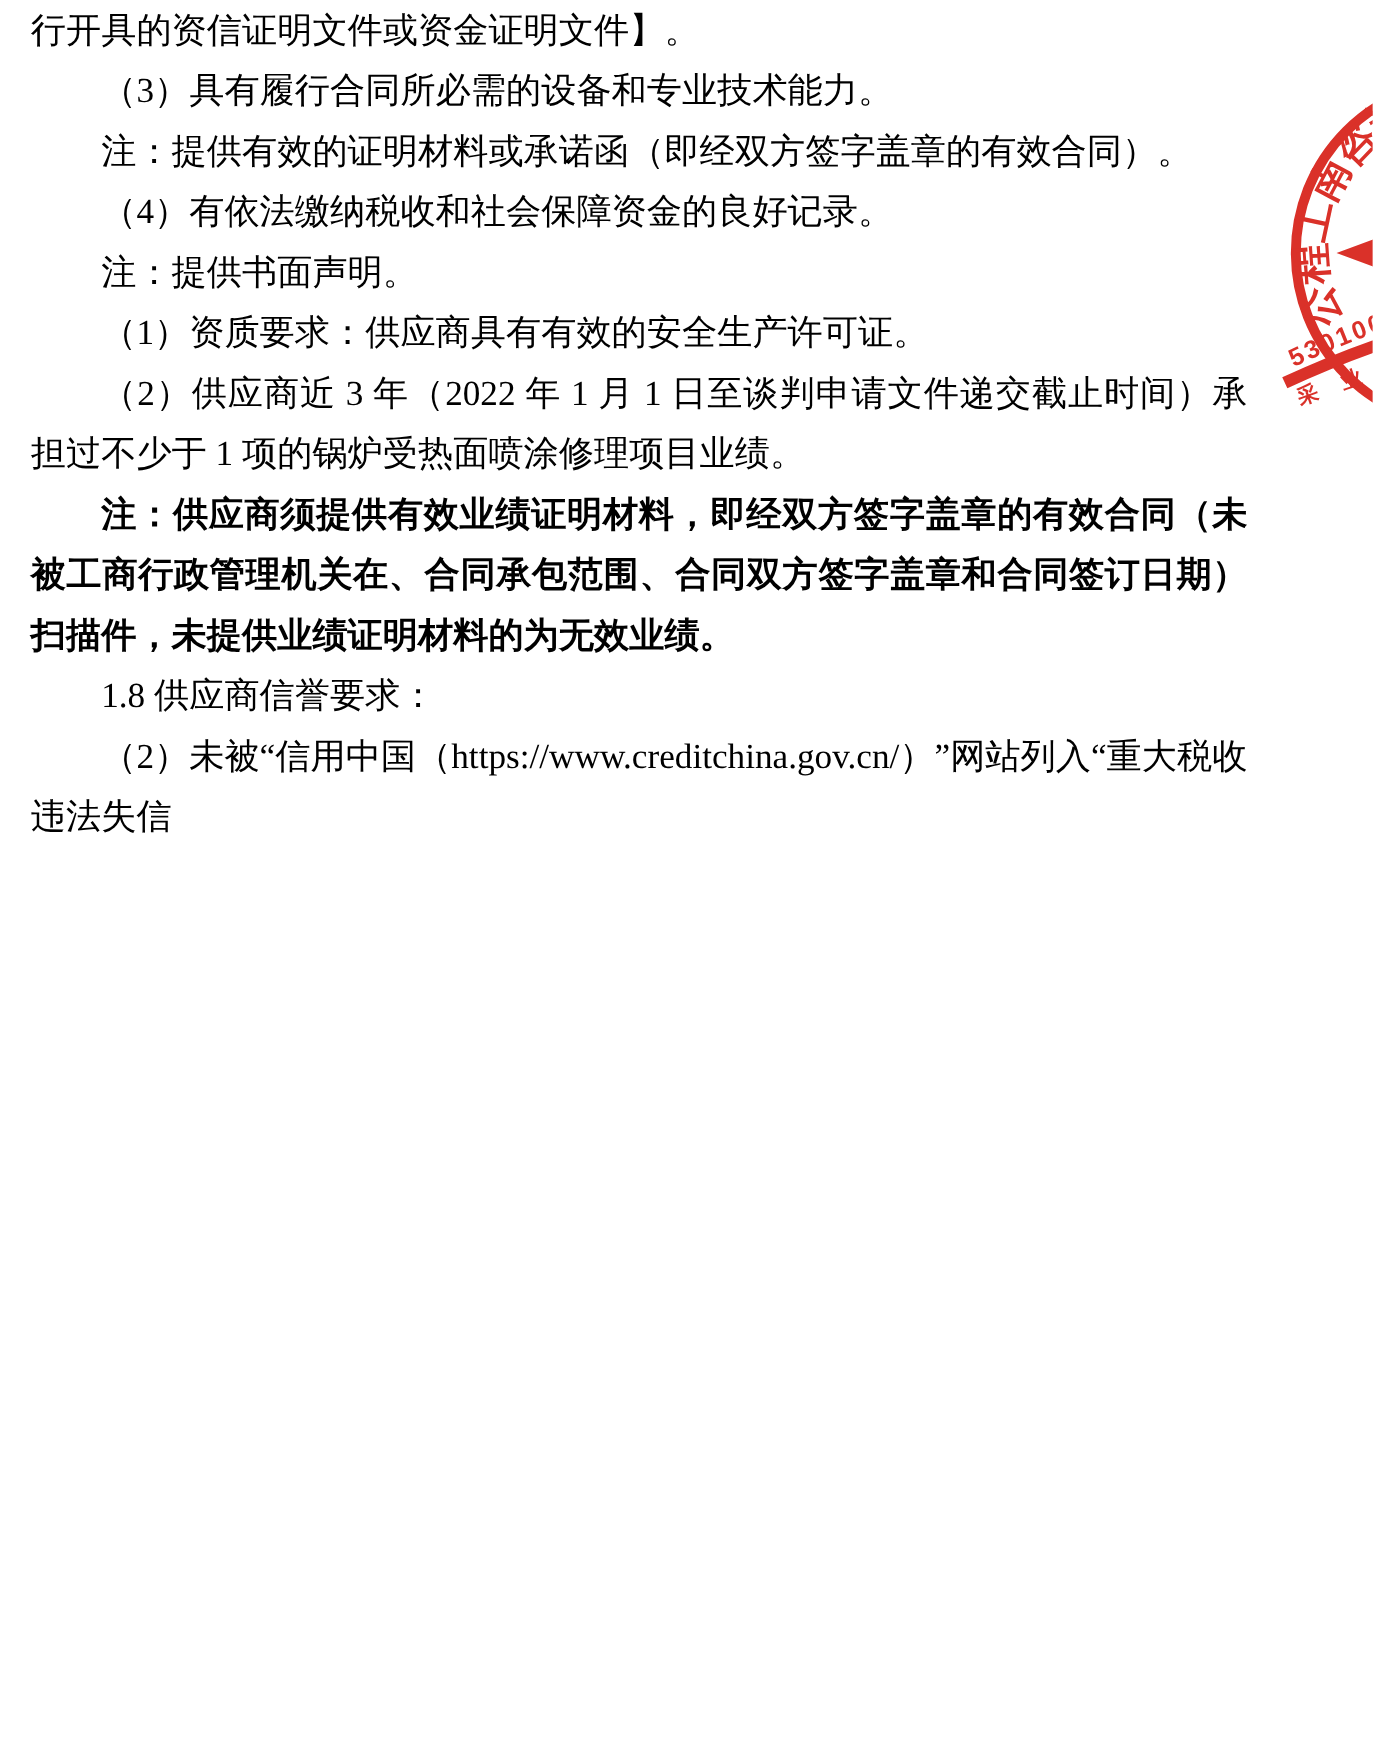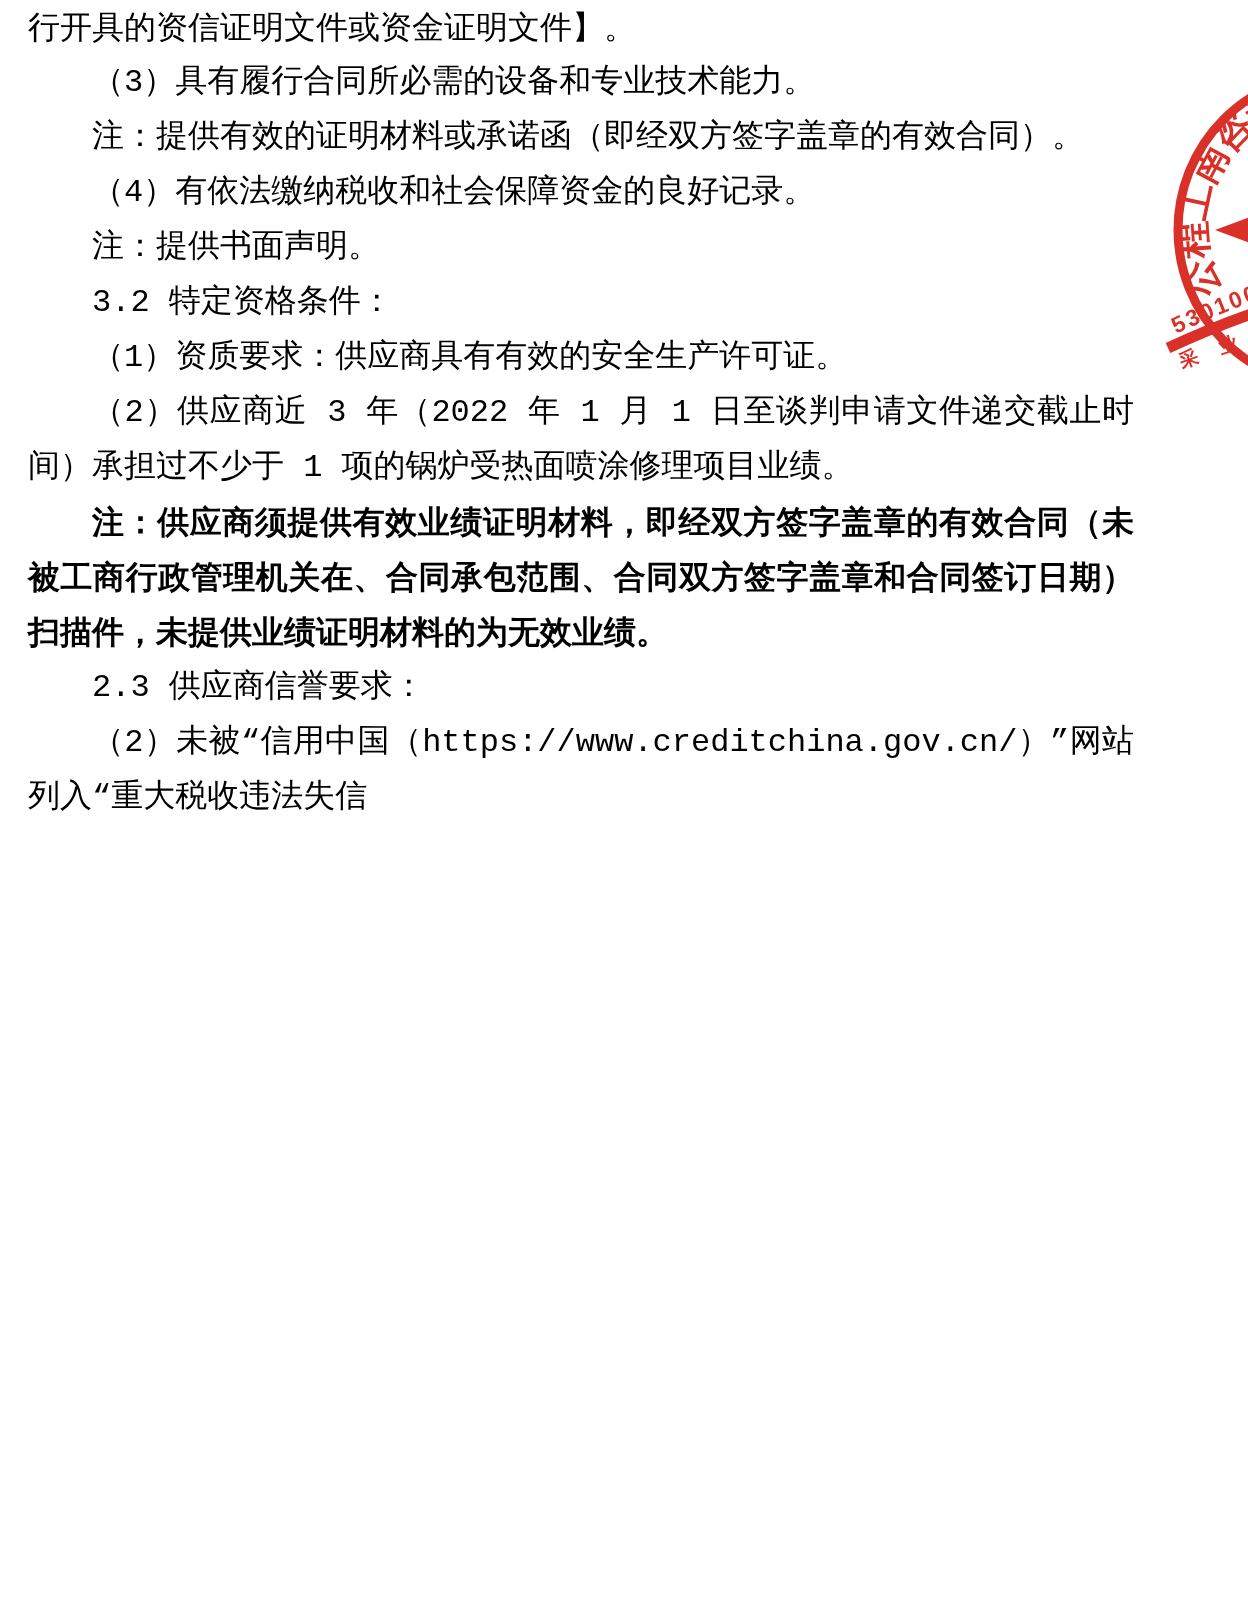--- a/index.html
+++ b/index.html
@@ -14,21 +14,21 @@
     position: absolute;
     left: 28px;
     top: 0px;
     width: 1106px;
     font-size: 32px;
     line-height: 55px;
     color: #000000;
     text-align: justify;
   }
   .doc p { margin: 0; }
-  .doc p.indent { text-indent: 2em; font-family: Liberation Mono, monospace; }
+  .doc p.indent { text-indent: 2em; }
   .doc p.bold {
     font-weight: 700;
     font-family: "Liberation Sans", "DejaVu Sans", sans-serif;
   }
   .seal {
     position: absolute;
     left: 1100px;
     top: 80px;
     width: 148px;
     height: 300px;
@@ -60,25 +60,24 @@
 </style>
 </head>
 <body style="background: rgb(255, 255, 255); color: rgb(0, 0, 0);">
 
 <div class="doc">
     <p class="">行开具的资信证明文件或资金证明文件】。</p>
     <p class="indent">（3）具有履行合同所必需的设备和专业技术能力。</p>
     <p class="indent">注：提供有效的证明材料或承诺函（即经双方签字盖章的有效合同）。</p>
     <p class="indent">（4）有依法缴纳税收和社会保障资金的良好记录。</p>
     <p class="indent">注：提供书面声明。</p>
-    <p class="indent">3.2 特定资格条件：</p>
     <p class="indent">（1）资质要求：供应商具有有效的安全生产许可证。</p>
     <p class="indent">（2）供应商近 3 年（2022 年 1 月 1 日至谈判申请文件递交截止时间）承担过不少于 1 项的锅炉受热面喷涂修理项目业绩。</p>
     <p class="indent bold">注：供应商须提供有效业绩证明材料，即经双方签字盖章的有效合同（未被工商行政管理机关在、合同承包范围、合同双方签字盖章和合同签订日期）扫描件，未提供业绩证明材料的为无效业绩。</p>
-    <p class="indent">2.3 供应商信誉要求：</p>
+    <p class="indent">1.8 供应商信誉要求：</p>
     <p class="indent">（2）未被“信用中国（https://www.creditchina.gov.cn/）”网站列入“重大税收违法失信</p>
   </div>
 
 <svg class="seal" viewBox="1100 80 148 300" xmlns="http://www.w3.org/2000/svg">
 
   <circle class="seal-ring" cx="1335" cy="230" r="157"></circle>
 
   <polygon class="seal-star" points="1215,230 1294.6,200.6 1297.9,115.9 1350.5,182.4 1432.1,159.5 1385,230 1432.1,300.5 1350.5,277.6 1297.9,344.1 1294.6,259.4"></polygon>
 
   <path id="seal-num-arc" d="M 1176 334 Q 1226 310 1276 294" fill="none"></path>

